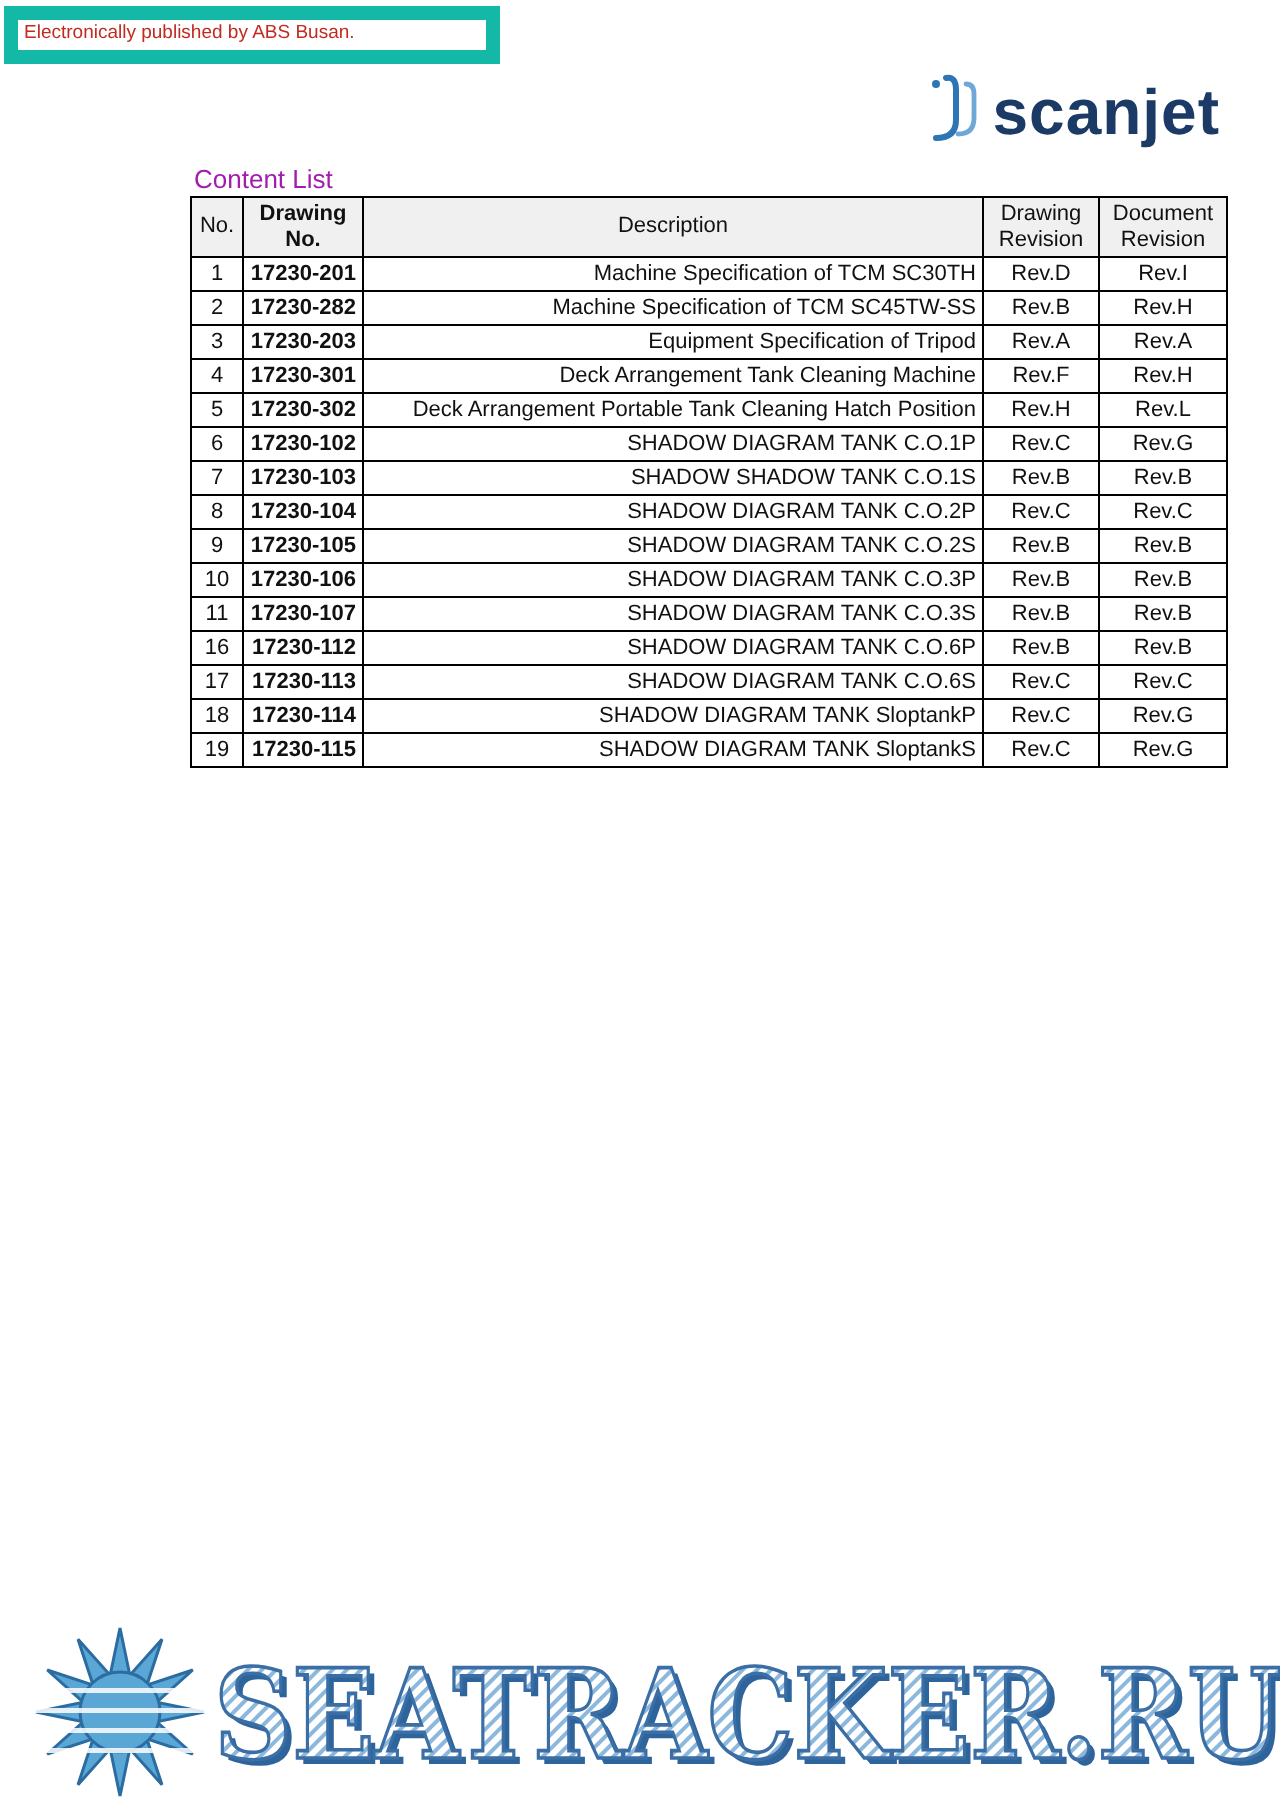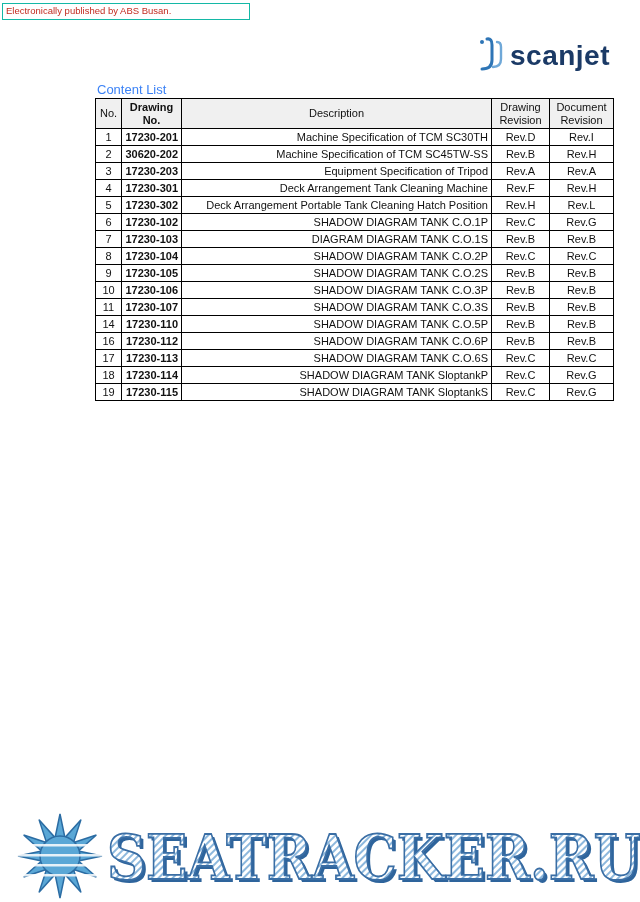--- a/index.html
+++ b/index.html
@@ -9,41 +9,41 @@
     width:640px; height:902px;
     background:#ffffff;
     font-family:"Liberation Sans", sans-serif;
     overflow:hidden;
     margin:0 auto;
   }
 
   
   .stamp {
     position:absolute; left:2px; top:3px;
-    border:1px solid #14b8a6;
+    border:7px solid #14b8a6;
     color:#c22a1f;
     font-size:9.5px; line-height:1.25;
     padding:1px 4px 2px 3px;
     min-width:248px;
   }
 
   
   .logo {
     position:absolute; top:36px; right:30px;
     display:flex; align-items:center; gap:3px;
   }
   .logo-text {
-    font-size:28px; font-weight:bold;
+    font-size:32px; font-weight:bold;
     color:#1b3a66; letter-spacing:0.5px;
   }
 
   
   .heading {
     position:absolute; left:97px; top:82px;
-    font-size:13px; color:#3b82f6;
+    font-size:13px; color:#a21caf;
   }
   .content-table {
     position:absolute; left:95px; top:98px;
     border-collapse:collapse;
     table-layout:fixed;
     font-size:11px; color:#111;padding-left:20px;
   }
   .content-table th, .content-table td {
     border:1px solid #000;
     padding:1px 3px;
@@ -111,21 +111,21 @@
     <tbody>
         <tr>
           <td class="col-no">1</td>
           <td class="col-drawing_no">17230-201</td>
           <td class="col-description">Machine Specification of TCM SC30TH</td>
           <td class="col-drawing_revision">Rev.D</td>
           <td class="col-document_revision">Rev.I</td>
         </tr>
         <tr>
           <td class="col-no">2</td>
-          <td class="col-drawing_no">30620-202</td>
+          <td class="col-drawing_no">17230-282</td>
           <td class="col-description">Machine Specification of TCM SC45TW-SS</td>
           <td class="col-drawing_revision">Rev.B</td>
           <td class="col-document_revision">Rev.H</td>
         </tr>
         <tr>
           <td class="col-no">3</td>
           <td class="col-drawing_no">17230-203</td>
           <td class="col-description">Equipment Specification of Tripod</td>
           <td class="col-drawing_revision">Rev.A</td>
           <td class="col-document_revision">Rev.A</td>
@@ -147,21 +147,21 @@
         <tr>
           <td class="col-no">6</td>
           <td class="col-drawing_no">17230-102</td>
           <td class="col-description">SHADOW DIAGRAM TANK C.O.1P</td>
           <td class="col-drawing_revision">Rev.C</td>
           <td class="col-document_revision">Rev.G</td>
         </tr>
         <tr>
           <td class="col-no">7</td>
           <td class="col-drawing_no">17230-103</td>
-          <td class="col-description">DIAGRAM DIAGRAM TANK C.O.1S</td>
+          <td class="col-description">SHADOW SHADOW TANK C.O.1S</td>
           <td class="col-drawing_revision">Rev.B</td>
           <td class="col-document_revision">Rev.B</td>
         </tr>
         <tr>
           <td class="col-no">8</td>
           <td class="col-drawing_no">17230-104</td>
           <td class="col-description">SHADOW DIAGRAM TANK C.O.2P</td>
           <td class="col-drawing_revision">Rev.C</td>
           <td class="col-document_revision">Rev.C</td>
         </tr>
@@ -176,27 +176,20 @@
           <td class="col-no">10</td>
           <td class="col-drawing_no">17230-106</td>
           <td class="col-description">SHADOW DIAGRAM TANK C.O.3P</td>
           <td class="col-drawing_revision">Rev.B</td>
           <td class="col-document_revision">Rev.B</td>
         </tr>
         <tr>
           <td class="col-no">11</td>
           <td class="col-drawing_no">17230-107</td>
           <td class="col-description">SHADOW DIAGRAM TANK C.O.3S</td>
-          <td class="col-drawing_revision">Rev.B</td>
-          <td class="col-document_revision">Rev.B</td>
-        </tr>
-        <tr>
-          <td class="col-no">14</td>
-          <td class="col-drawing_no">17230-110</td>
-          <td class="col-description">SHADOW DIAGRAM TANK C.O.5P</td>
           <td class="col-drawing_revision">Rev.B</td>
           <td class="col-document_revision">Rev.B</td>
         </tr>
         <tr>
           <td class="col-no">16</td>
           <td class="col-drawing_no">17230-112</td>
           <td class="col-description">SHADOW DIAGRAM TANK C.O.6P</td>
           <td class="col-drawing_revision">Rev.B</td>
           <td class="col-document_revision">Rev.B</td>
         </tr>

